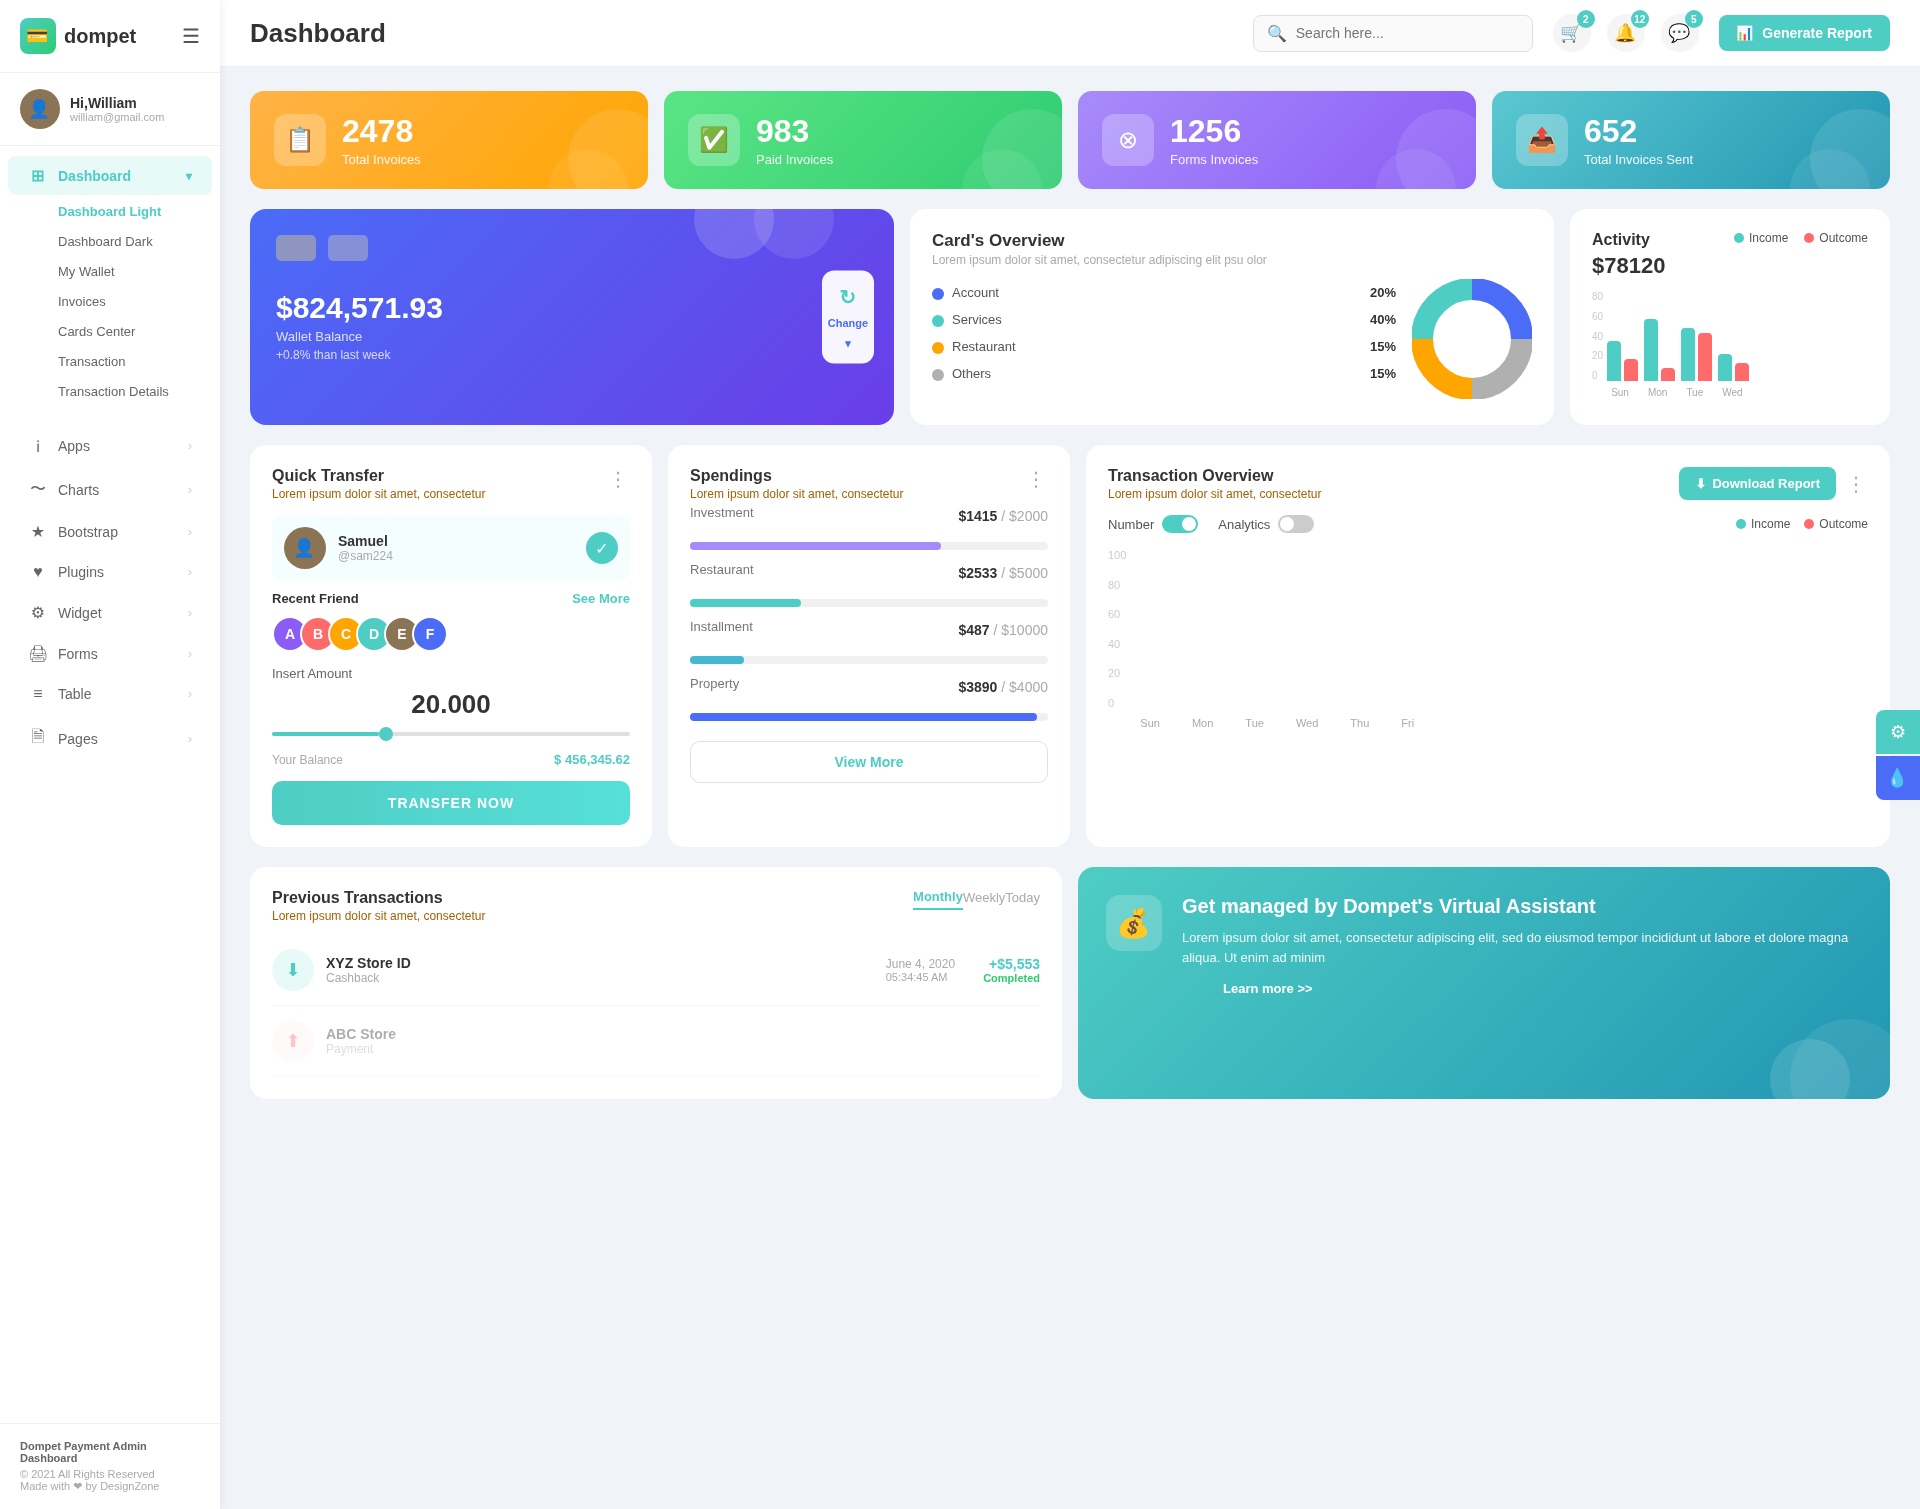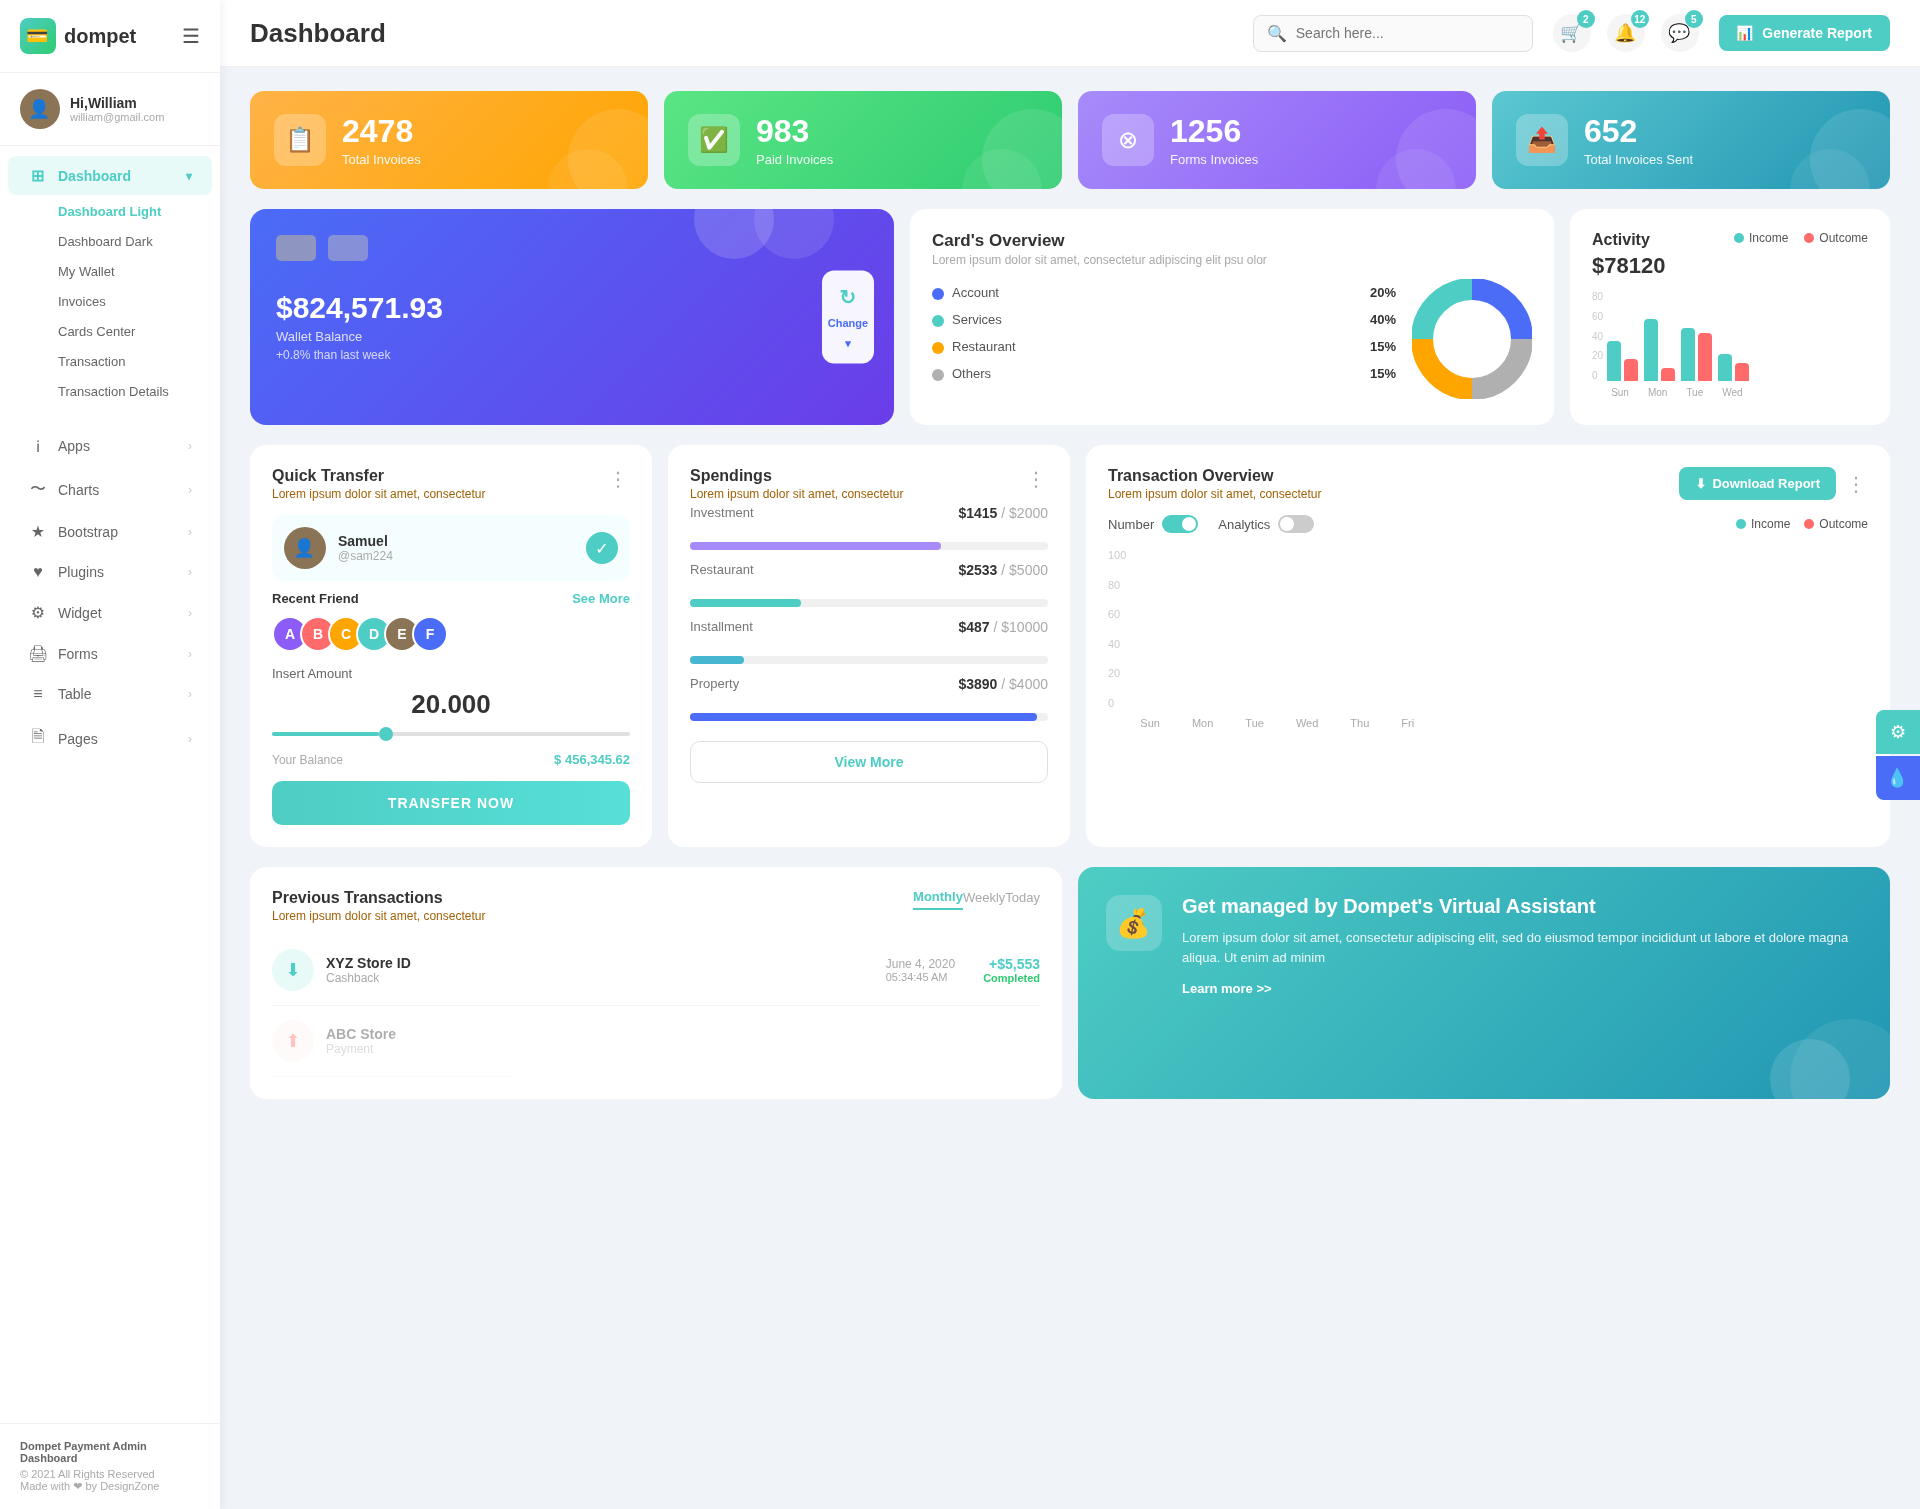--- a/index.html
+++ b/index.html
@@ -377,21 +377,21 @@
       letter-spacing: 1px;
     }
 
     
     .spend-card {
       background: white;
       border-radius: 16px;
       padding: 22px;
     }
     .spend-row {
-      display: flex; align-items: flex-start; justify-content: space-between;
+      display: flex; align-items: center; justify-content: space-between;
       margin-bottom: 16px;
     }
     .spend-label { font-size: 13px; color: #777; margin-bottom: 6px; }
     .spend-amount { font-size: 14px; font-weight: 700; color: #333; }
     .spend-bar-bg {
       height: 8px;
       background: #f0f0f0;
       border-radius: 4px;
       margin-bottom: 12px;
     }
@@ -499,21 +499,21 @@
     .va-icon {
       width: 56px; height: 56px;
       background: rgba(255,255,255,0.2);
       border-radius: 14px;
       display: flex; align-items: center; justify-content: center;
       font-size: 28px;
       flex-shrink: 0;
     }
     .va-title { font-size: 20px; font-weight: 800; margin-bottom: 10px; }
     .va-desc { font-size: 13px; opacity: 0.9; line-height: 1.5; margin-bottom: 14px; }
-    .va-link { font-size: 13px; font-weight: 700; color: white; cursor: pointer; }
+    .va-link { font-size: 13px; font-weight: 700; color: white; cursor: pointer; margin-left: 41px; }
     .vac1 { width: 120px; height: 120px; border-radius: 50%; background: rgba(255,255,255,0.08); position: absolute; right: -20px; bottom: -40px; }
     .vac2 { width: 80px; height: 80px; border-radius: 50%; background: rgba(255,255,255,0.12); position: absolute; right: 40px; bottom: -20px; }
 
     
     .float-btns {
       position: fixed;
       right: 0;
       top: 50%;
       transform: translateY(-50%);
       display: flex;

